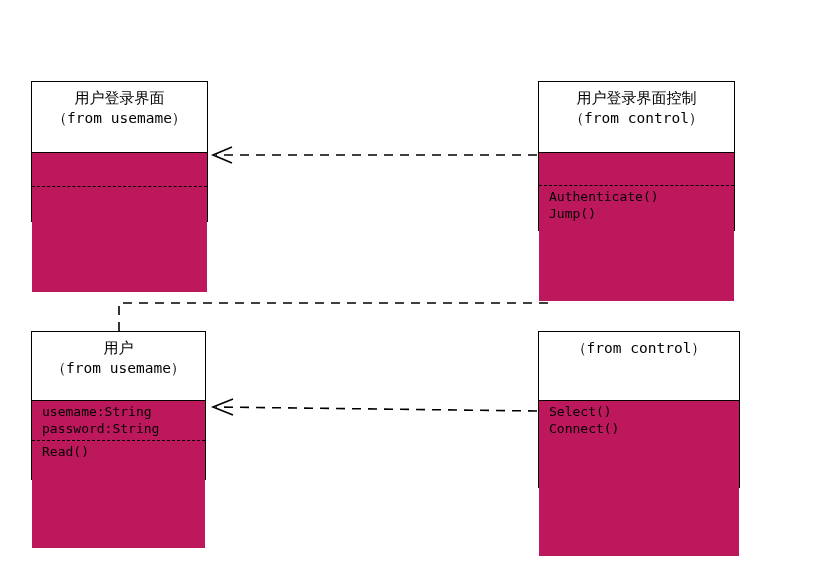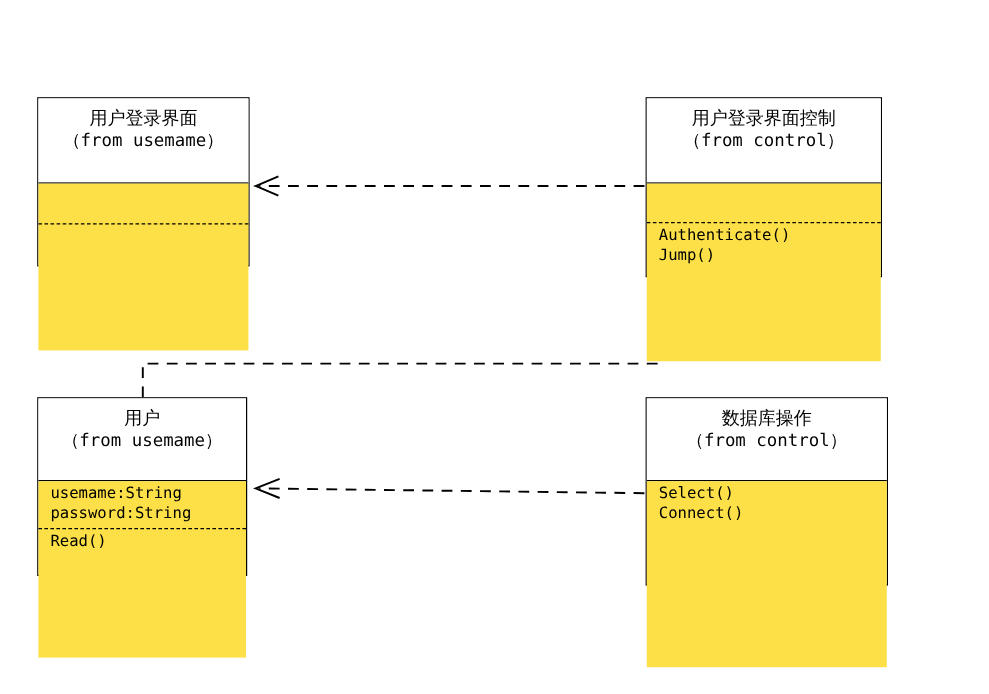--- a/index.html
+++ b/index.html
@@ -46,21 +46,21 @@
     white-space: nowrap;
   }
   .uml-stereo {
     font-family: "DejaVu Sans Mono", monospace;
     font-size: 14.5px;
     color: #000000;
     white-space: nowrap;
   }
   .uml-body {
     box-sizing: border-box;
-    background: #fde047;
+    background: #be185d;
     height: 100%;
   }
   .uml-attrs, .uml-ops {
     box-sizing: border-box;
     padding: 2px 0 2px 10px;
   }
   .uml-attrs {
     border-bottom: 1px dashed #000000;
   }
   .uml-row {
@@ -158,21 +158,20 @@
         <div class="uml-row">password:String</div>
       </div>
       <div class="uml-ops">
         <div class="uml-row">Read()</div>
       </div>
     </div>
   </div>
 
   <div class="uml-class" style="left:538px; top:331px; width:202px; height:157px;">
     <div class="uml-header" style="height:69px;">
-      <div class="uml-name">数据库操作</div>
       <div class="uml-stereo">（from control）</div>
     </div>
     <div class="uml-body">
       <div class="uml-ops">
         <div class="uml-row">Select()</div>
         <div class="uml-row">Connect()</div>
       </div>
     </div>
   </div>
 

